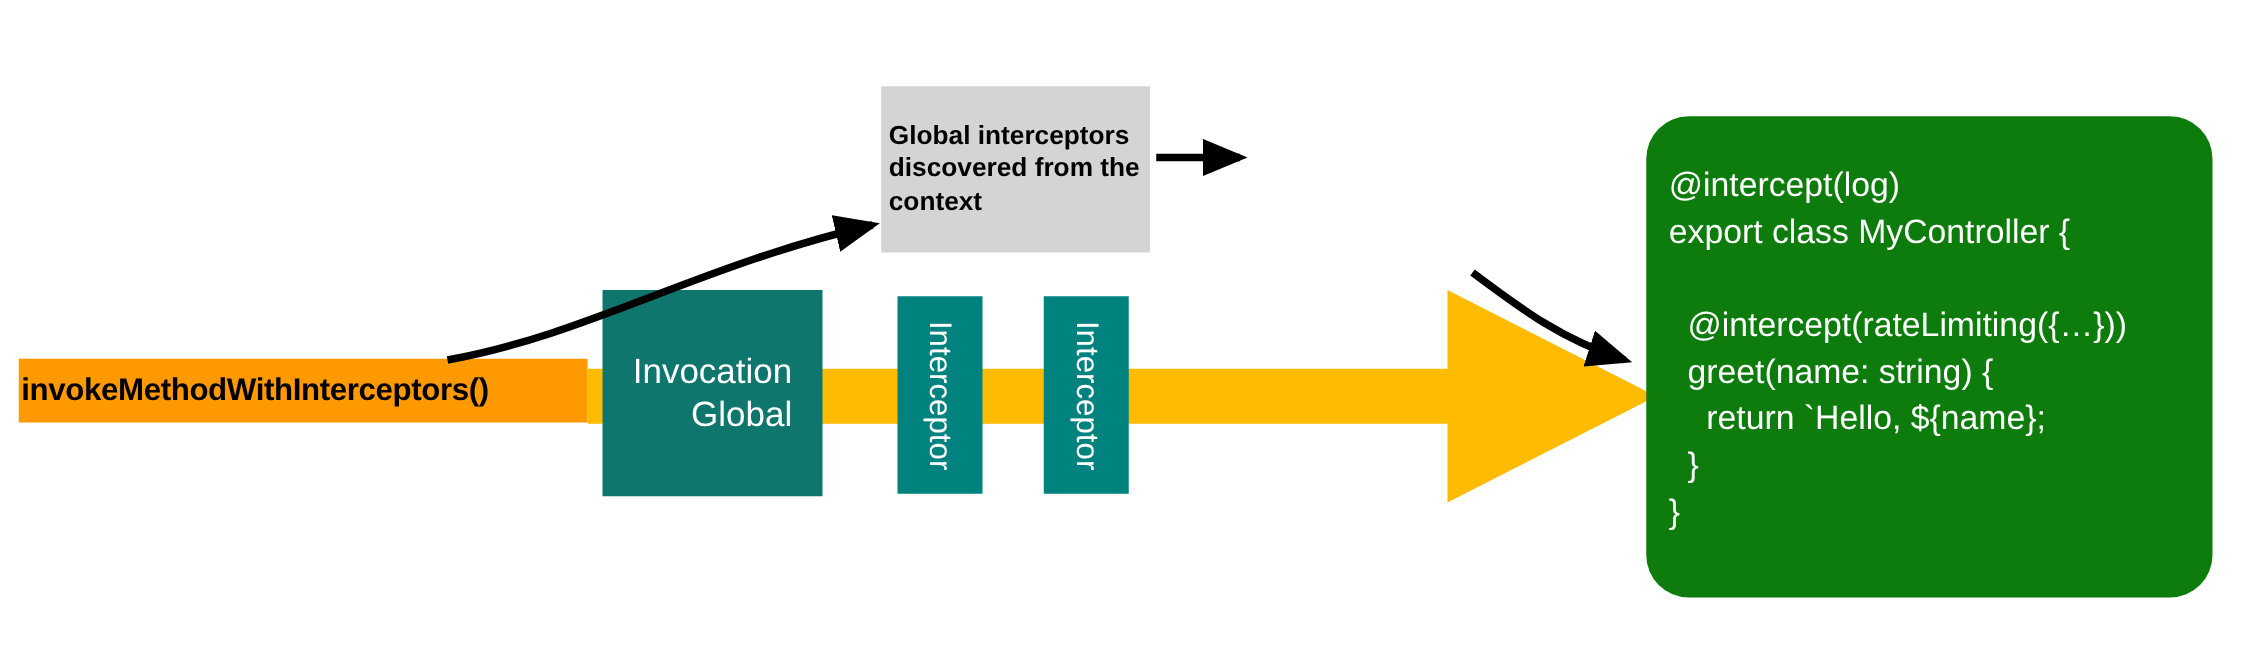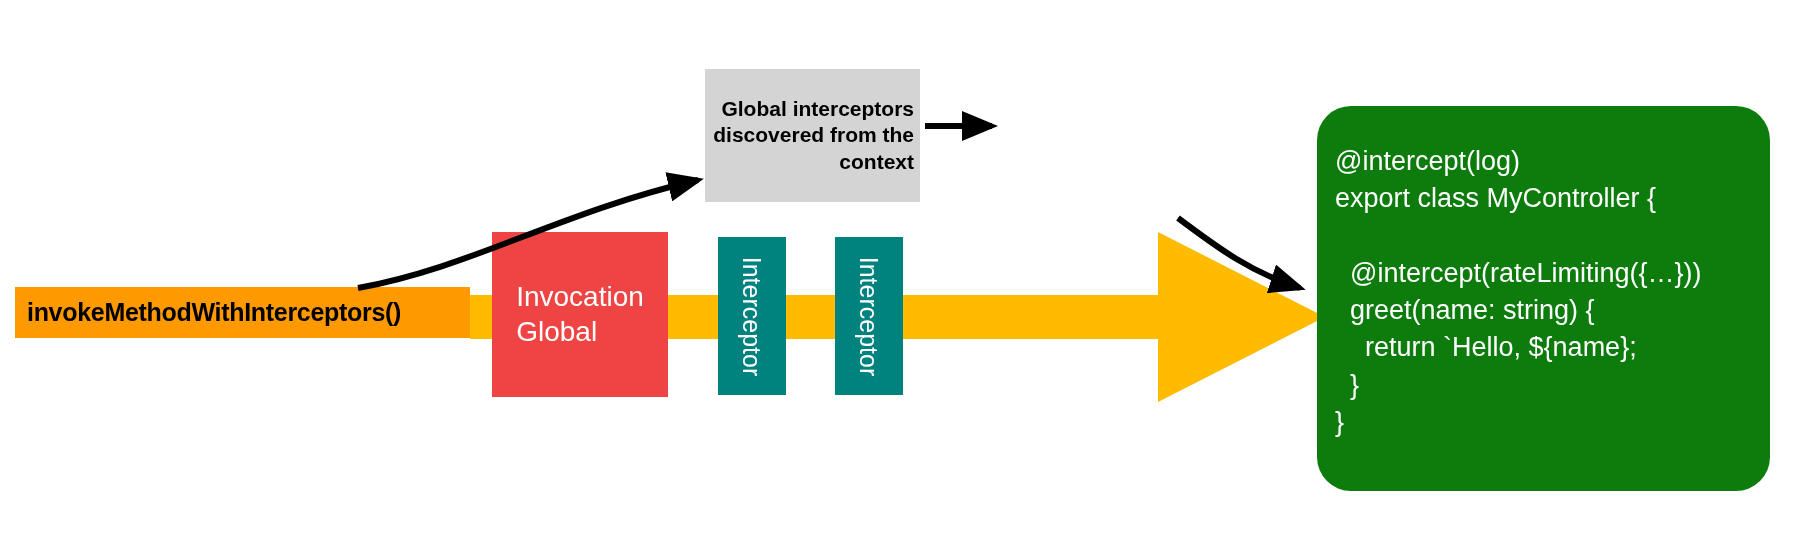--- a/index.html
+++ b/index.html
@@ -35,37 +35,37 @@
     height: 51px;
     background: #FF9900;
     display: flex;
     align-items: center;
     justify-content: flex-start;
   }
   .entry-box .entry-label {
     font-size: 25px;
     font-weight: bold;
     color: #000000;
-    padding-left: 12px;
+    padding-left: 2px;
     letter-spacing: -0.3px;
     white-space: nowrap;
   }
 
   
   .ctx-box {
     position: absolute;
-    left: 492px;
+    left: 482px;
     top: 232px;
     width: 176px;
     height: 165px;
-    background: #ef4444;
+    background: #0f766e;
     display: flex;
     align-items: center;
     justify-content: center;
-    text-align: left;
+    text-align: right;
   }
   .ctx-box .ctx-label {
     color: #ffffff;
     font-size: 28px;
     line-height: 1.22;
     font-weight: normal;
   }
 
   
   .interceptor-box {
@@ -87,21 +87,21 @@
     transform: rotate(90deg);
   }
 
   
   .note-box {
     position: absolute;
     background: #D4D4D4;
     display: flex;
     align-items: center;
     justify-content: center;
-    text-align: right;
+    text-align: left;
     box-sizing: border-box;
   }
   .note-box .note-label {
     color: #000000;
     font-weight: bold;
     font-size: 21px;
     line-height: 1.26;
     padding: 0 6px;
   }
   .note-box.note-global {
@@ -114,21 +114,21 @@
     left: 1000px;
     top: 55px;
     width: 275px;
     height: 163px;
   }
 
   
   .code-card {
     position: absolute;
     left: 1317px;
-    top: 106px;
+    top: 93px;
     width: 453px;
     height: 385px;
     background: #0D7C0D;
     border-radius: 34px;
     box-sizing: border-box;
     padding: 37px 0 0 18px;
   }
   .code-card .code-text {
     color: #ffffff;
     font-size: 27px;

